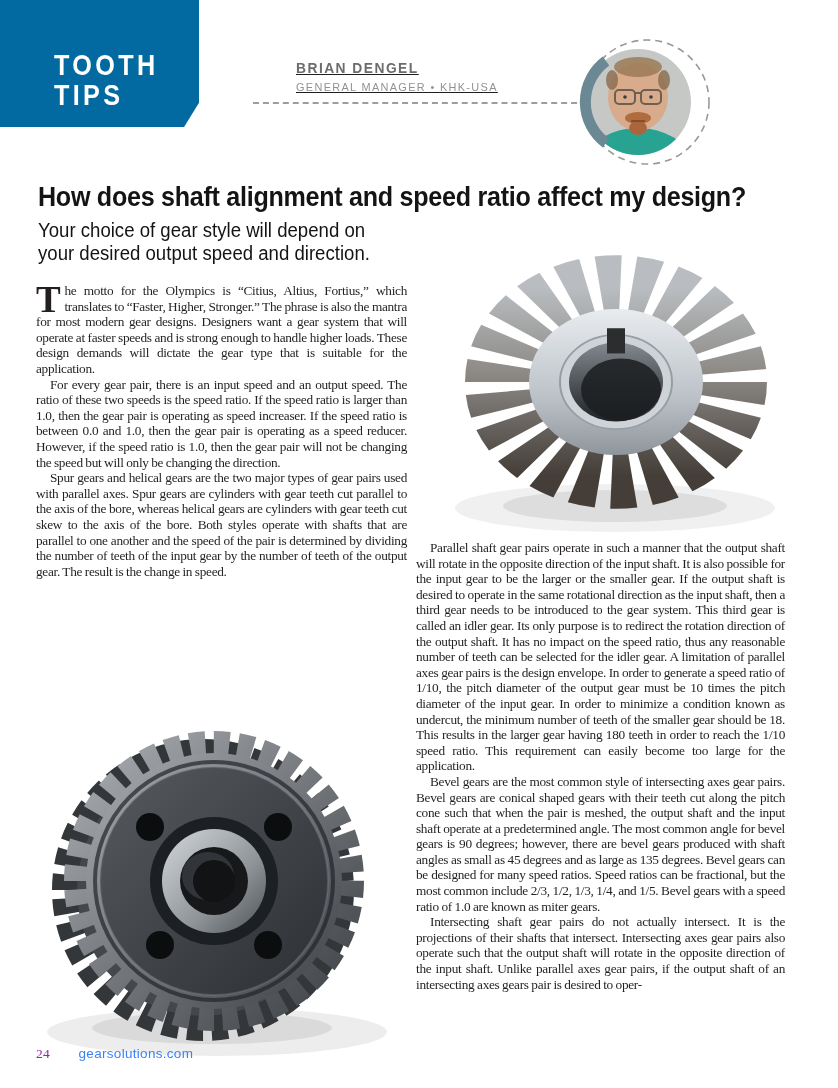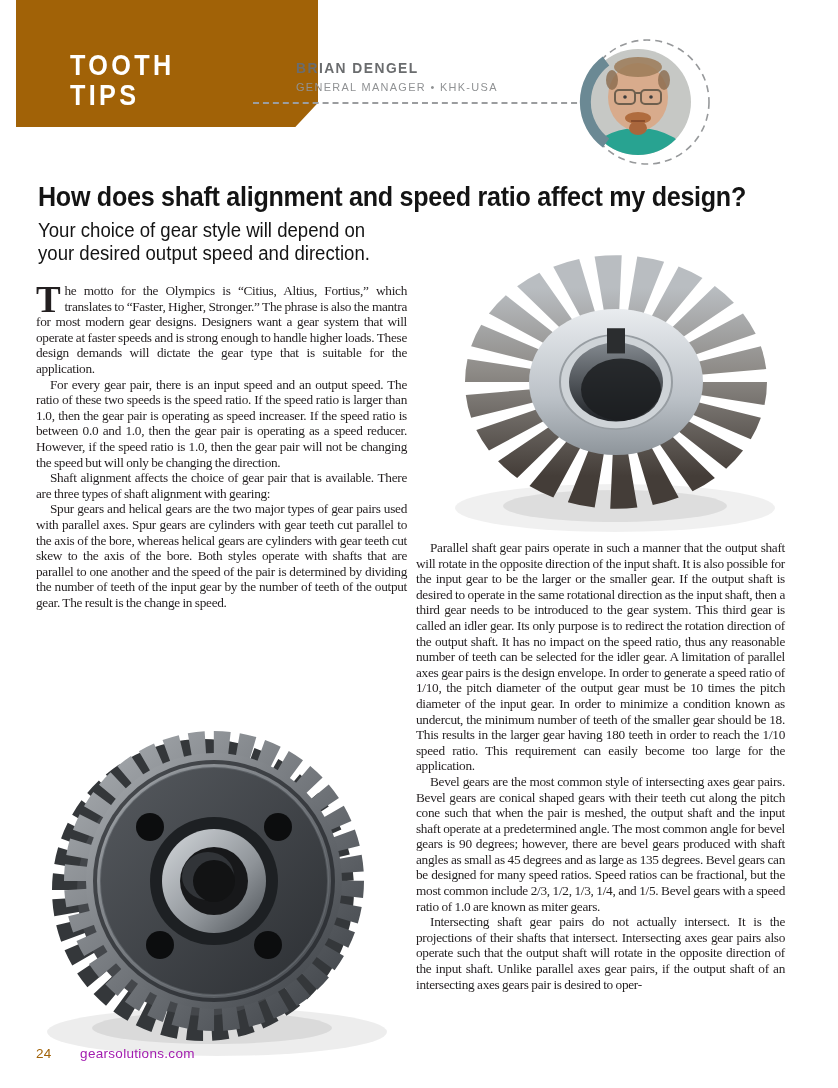--- a/index.html
+++ b/index.html
@@ -2,31 +2,31 @@
 <html><head>
 <meta charset="utf-8">
 <style>
   html,body{margin:0;padding:0;}
   body{
     width:838px;height:1088px;position:relative;overflow:hidden;
     background:#ffffff;font-family:"Liberation Serif",serif;color:#221e1f;
   }
   
   .masthead{
-    position:absolute;left:16px;top:0;width:302px;height:127px;
-    background:#a16207;
+    position:absolute;left:0;top:0;width:199px;height:127px;
+    background:#0369a1;
     clip-path:polygon(0 0,100% 0,100% 81%,92.5% 100%,0 100%);
   }
   .masthead-title{
     position:absolute;left:54px;top:50px;color:#ffffff;
     font-family:"Liberation Sans",sans-serif;font-weight:700;
     font-size:30px;line-height:30px;letter-spacing:4px;
     transform:scaleX(.84);transform-origin:left top;
   }
-  .author-block{position:absolute;left:296px;top:59px;font-family:"Liberation Sans",sans-serif;}
+  .author-block{position:absolute;left:296px;top:59px;font-family:"Liberation Sans",sans-serif;text-decoration:underline;}
   .author-name{
     font-weight:700;font-size:15px;letter-spacing:1.6px;color:#6a6c6e;
     transform:scaleX(.92);transform-origin:left top;white-space:nowrap;
   }
   .author-title{
     margin-top:5px;font-size:11.5px;letter-spacing:1.4px;color:#909294;
     transform:scaleX(.95);transform-origin:left top;white-space:nowrap;
   }
   .header-dash{
     position:absolute;left:253px;top:102px;width:334px;height:0;
@@ -64,22 +64,22 @@
   .bullets li{text-indent:0;}
   .bullet-glyph{
     font-family:"DejaVu Sans",sans-serif;font-size:10px;margin-right:6px;
     color:#231f20;position:relative;top:-1px;
   }
   
   .bevel-photo{position:absolute;left:420px;top:250px;width:395px;height:295px;}
   .spur-photo{position:absolute;left:22px;top:696px;width:402px;height:372px;}
   
   .footer{position:absolute;left:36px;top:1044px;font-family:"Liberation Sans",sans-serif;}
-  .page-num{display:inline-block;font-size:13.5px;color:#a16207;letter-spacing:.3px;}
-  .site-url{display:inline-block;margin-left:24px;font-size:13.5px;color:#a21caf;letter-spacing:.3px;}
+  .page-num{display:inline-block;font-size:13.5px;color:#a21caf;letter-spacing:.3px;font-family:Liberation Serif, serif;}
+  .site-url{display:inline-block;margin-left:24px;font-size:13.5px;color:#3b82f6;letter-spacing:.3px;}
 </style>
 </head>
 <body>
 
 <div class="masthead">
   <div class="masthead-title">
     <span style="display:block">TOOTH</span>
     <span style="display:block">TIPS</span>
   </div>
 </div>
@@ -147,21 +147,20 @@
       <circle r="47" fill="url(#bbore)"></circle>
       <ellipse cx="5" cy="9" rx="40" ry="37" fill="#1b1d20" opacity=".85"></ellipse>
       <rect x="-9" y="-64" width="18" height="30" fill="#2b2d2f"></rect>
     </g>
   </svg>
 </div>
 
 <div class="col col-left">
   <p class="no-indent"><span class="dropcap">T</span><span>he motto for the Olympics is “Citius, Altius, Fortius,” which translates to “Faster, Higher, Stronger.” The phrase is also the mantra for most modern gear designs. Designers want a gear system that will operate at faster speeds and is strong enough to handle higher loads. These design demands will dictate the gear type that is suitable for the application.</span></p>
   <p>For every gear pair, there is an input speed and an output speed. The ratio of these two speeds is the speed ratio. If the speed ratio is larger than 1.0, then the gear pair is operating as speed increaser. If the speed ratio is between 0.0 and 1.0, then the gear pair is operating as a speed reducer. However, if the speed ratio is 1.0, then the gear pair will not be changing the speed but will only be changing the direction.</p>
-  <p>Shaft alignment affects the choice of gear pair that is available. There are three types of shaft alignment with gearing:</p>
   <p>Spur gears and helical gears are the two major types of gear pairs used with parallel axes. Spur gears are cylinders with gear teeth cut parallel to the axis of the bore, whereas helical gears are cylinders with gear teeth cut skew to the axis of the bore. Both styles operate with shafts that are parallel to one another and the speed of the pair is determined by dividing the number of teeth of the input gear by the number of teeth of the output gear. The result is the change in speed.</p>
 </div>
 
 <div class="col col-right">
   <p>Parallel shaft gear pairs operate in such a manner that the output shaft will rotate in the opposite direction of the input shaft. It is also possible for the input gear to be the larger or the smaller gear. If the output shaft is desired to operate in the same rotational direction as the input shaft, then a third gear needs to be introduced to the gear system. This third gear is called an idler gear. Its only purpose is to redirect the rotation direction of the output shaft. It has no impact on the speed ratio, thus any reasonable number of teeth can be selected for the idler gear. A limitation of parallel axes gear pairs is the design envelope. In order to generate a speed ratio of 1/10, the pitch diameter of the output gear must be 10 times the pitch diameter of the input gear. In order to minimize a condition known as undercut, the minimum number of teeth of the smaller gear should be 18. This results in the larger gear having 180 teeth in order to reach the 1/10 speed ratio. This requirement can easily become too large for the application.</p>
   <p>Bevel gears are the most common style of intersecting axes gear pairs. Bevel gears are conical shaped gears with their teeth cut along the pitch cone such that when the pair is meshed, the output shaft and the input shaft operate at a predetermined angle. The most common angle for bevel gears is 90 degrees; however, there are bevel gears produced with shaft angles as small as 45 degrees and as large as 135 degrees. Bevel gears can be designed for many speed ratios. Speed ratios can be fractional, but the most common include 2/3, 1/2, 1/3, 1/4, and 1/5. Bevel gears with a speed ratio of 1.0 are known as miter gears.</p>
   <p>Intersecting shaft gear pairs do not actually intersect. It is the projections of their shafts that intersect. Intersecting axes gear pairs also operate such that the output shaft will rotate in the opposite direction of the input shaft. Unlike parallel axes gear pairs, if the output shaft of an intersecting axes gears pair is desired to oper-</p>
 </div>
 
 <div class="spur-photo">

